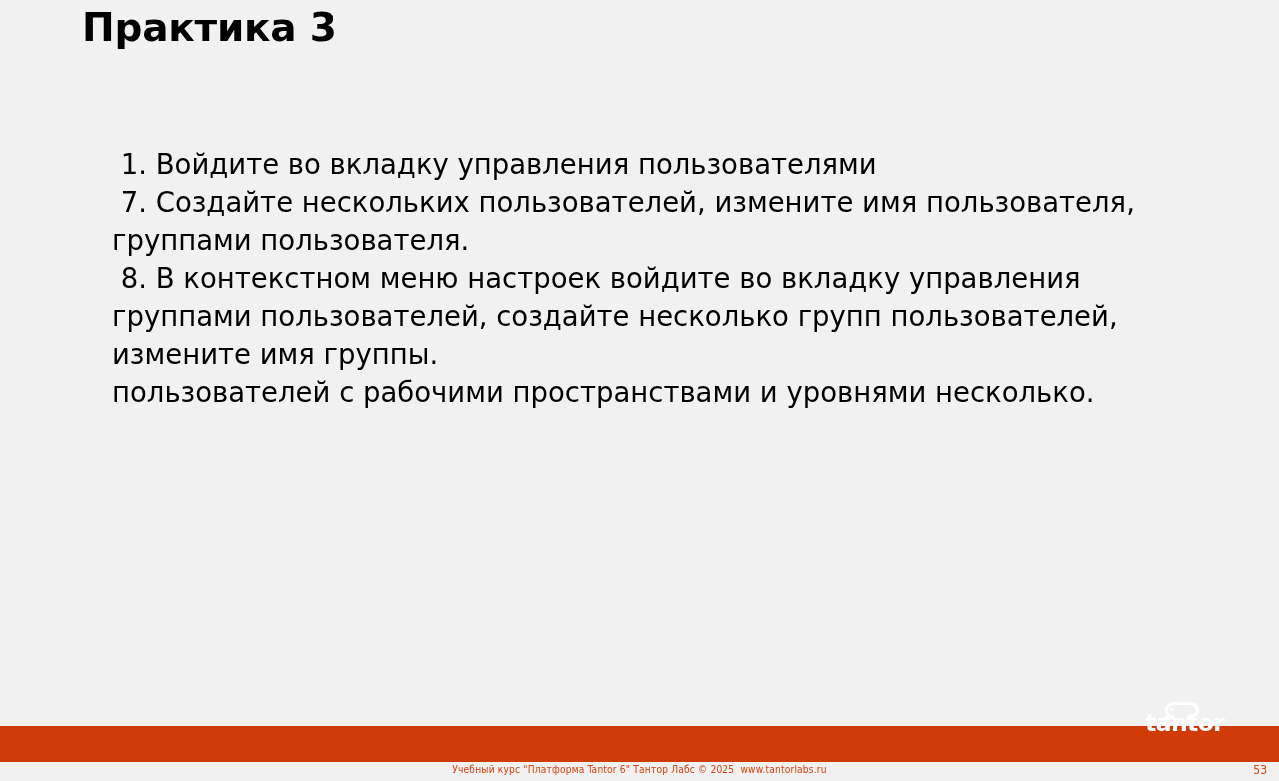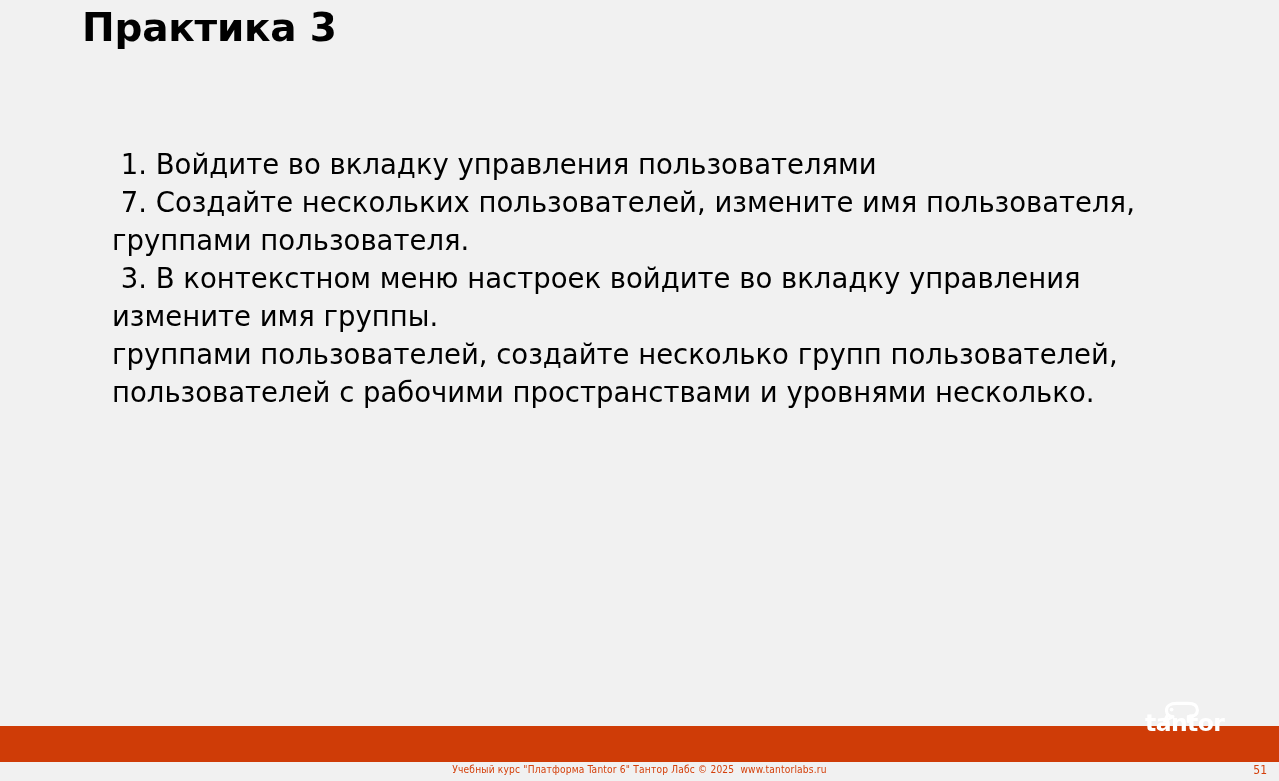--- a/index.html
+++ b/index.html
@@ -102,23 +102,23 @@
 <body>
 
 <div class="slide">
 
   <div class="slide-title">Практика 3</div>
 
   <div class="body-block">
     <div class="body-line"> 1. Войдите во вкладку управления пользователями</div>
     <div class="body-line"> 7. Создайте нескольких пользователей, измените имя пользователя,</div>
     <div class="body-line">группами пользователя.</div>
-    <div class="body-line"> 3. В контекстном меню настроек войдите во вкладку управления</div>
+    <div class="body-line"> 8. В контекстном меню настроек войдите во вкладку управления</div>
+    <div class="body-line">группами пользователей, создайте несколько групп пользователей,</div>
     <div class="body-line">измените имя группы.</div>
-    <div class="body-line">группами пользователей, создайте несколько групп пользователей,</div>
     <div class="body-line">пользователей с рабочими пространствами и уровнями несколько.</div>
   </div>
 
   <div class="footer-bar"></div>
 
   <div class="logo">
     <svg width="112" height="36" viewBox="0 0 112 36" xmlns="http://www.w3.org/2000/svg">
 
       <g fill="none" stroke="#ffffff" stroke-width="3.1">
         <path d="M22.5 12.4 C22.5 8.2 26.3 5.4 32.6 5.4 L44.0 5.4 C50.2 5.4 53.4 8.0 53.4 12.2 C53.4 16.3 50.2 18.6 44.4 18.6 L44.4 18.6" stroke-linecap="round"></path>
@@ -126,15 +126,15 @@
         <path d="M44.4 18.6 L44.4 23.4" stroke-linecap="round"></path>
       </g>
       <circle cx="27.6" cy="11.6" r="1.9" fill="#ffffff"></circle>
 
       <text x="1" y="33" font-family="'DejaVu Sans', sans-serif" font-size="23.5" font-weight="bold" letter-spacing="-0.6" fill="#ffffff">tantor</text>
     </svg>
   </div>
 
   <div class="footer-caption">Учебный курс "Платформа Tantor 6" Тантор Лабс © 2025  www.tantorlabs.ru</div>
 
-  <div class="page-number">51</div>
+  <div class="page-number">53</div>
 
 </div>
 
 </body></html>

